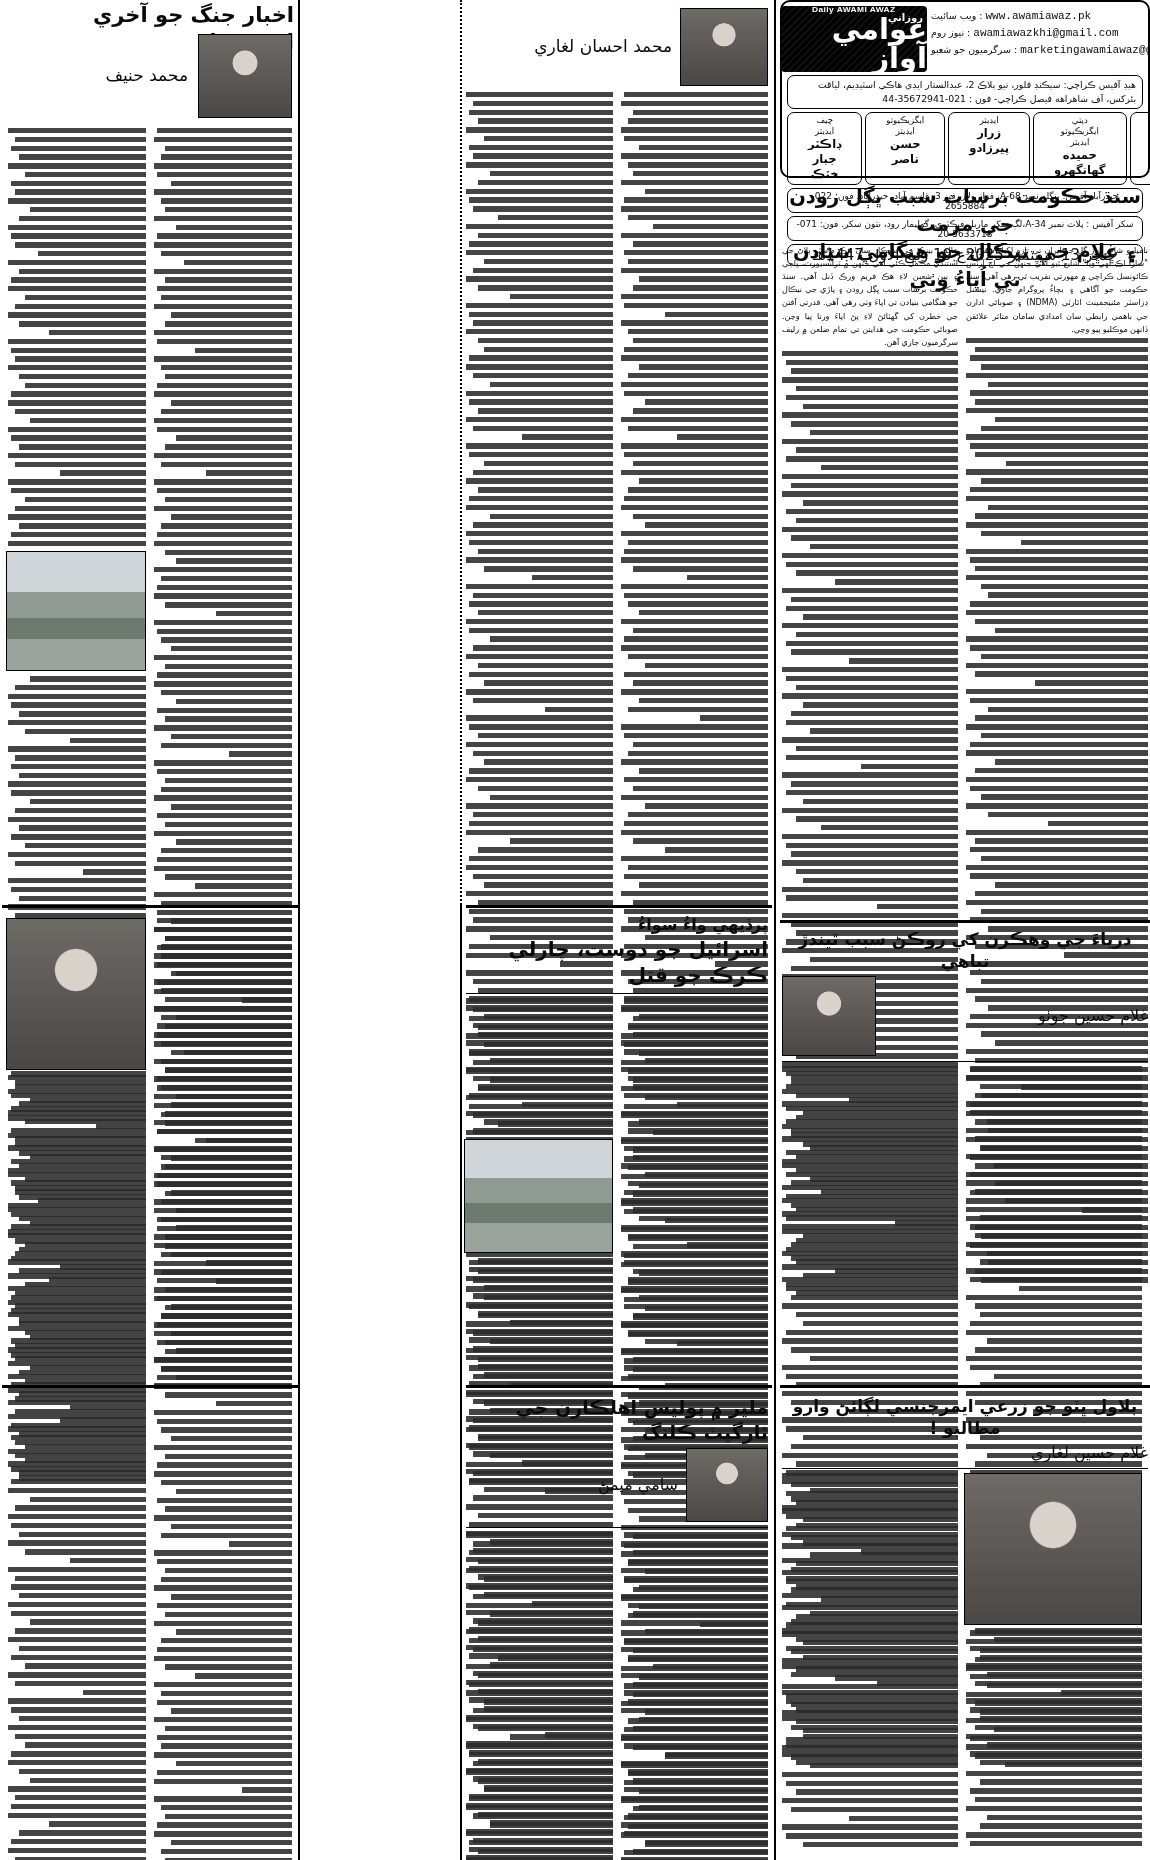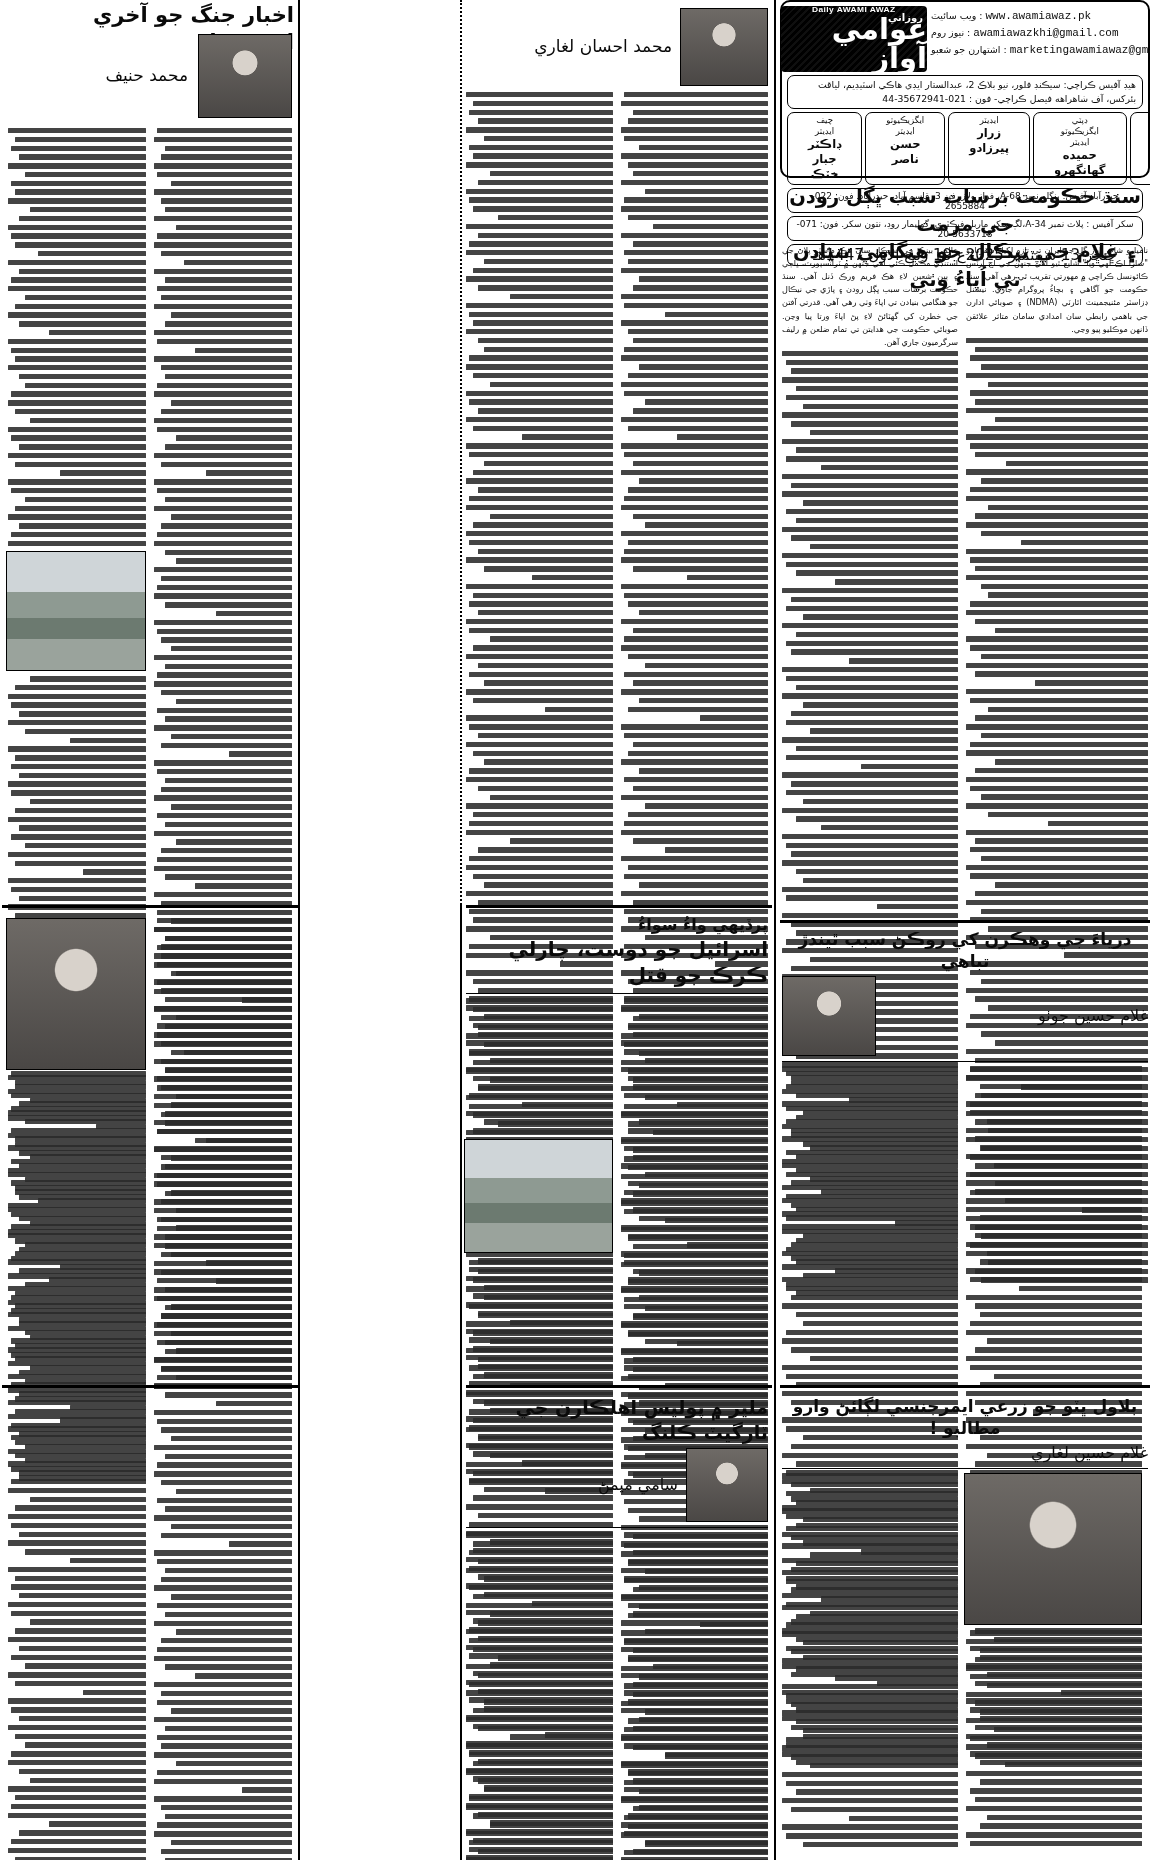--- a/index.html
+++ b/index.html
@@ -118,21 +118,21 @@
           <span class="contact-lbl">ويب سائيٽ</span>
           <span class="contact-colon">:</span>
           <span class="contact-val">www.awamiawaz.pk</span>
         </div>
         <div class="contact-row">
           <span class="contact-lbl">نيوز روم</span>
           <span class="contact-colon">:</span>
           <span class="contact-val">awamiawazkhi@gmail.com</span>
         </div>
         <div class="contact-row">
-          <span class="contact-lbl">اشتهارن جو شعبو</span>
+          <span class="contact-lbl">سرگرميون جو شعبو</span>
           <span class="contact-colon">:</span>
           <span class="contact-val">marketingawamiawaz@gmail.com</span>
         </div>
       </div>
     </div>
 
     <div class="office-line">هيڊ آفيس ڪراچي: سيڪنڊ فلور، نيو بلاڪ 2، عبدالستار ايڊي هاڪي اسٽيڊيم، لياقت بئركس، آف شاهراهه فيصل ڪراچي- فون : 021-35672941-44</div>
 
     <div class="staff-row">
       <div class="staff">

